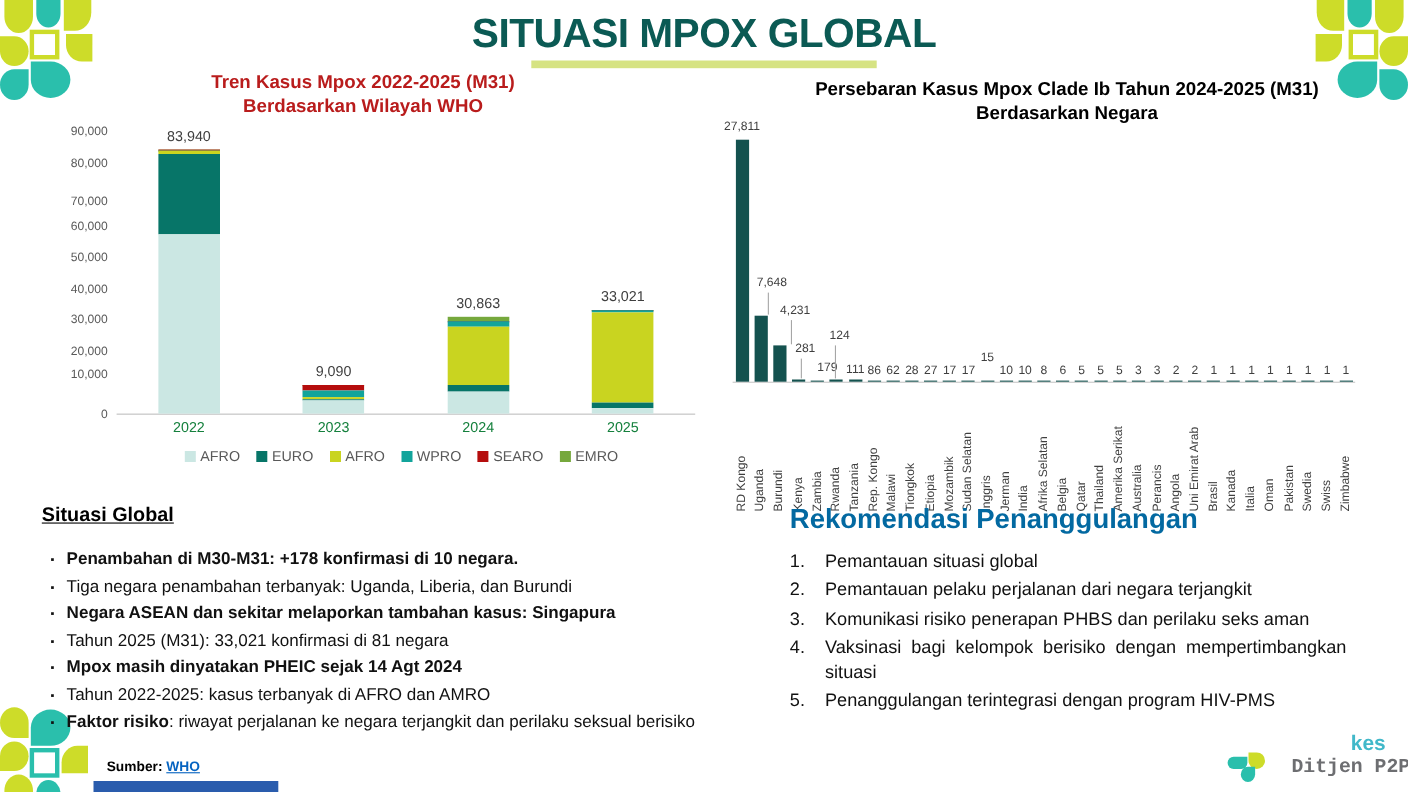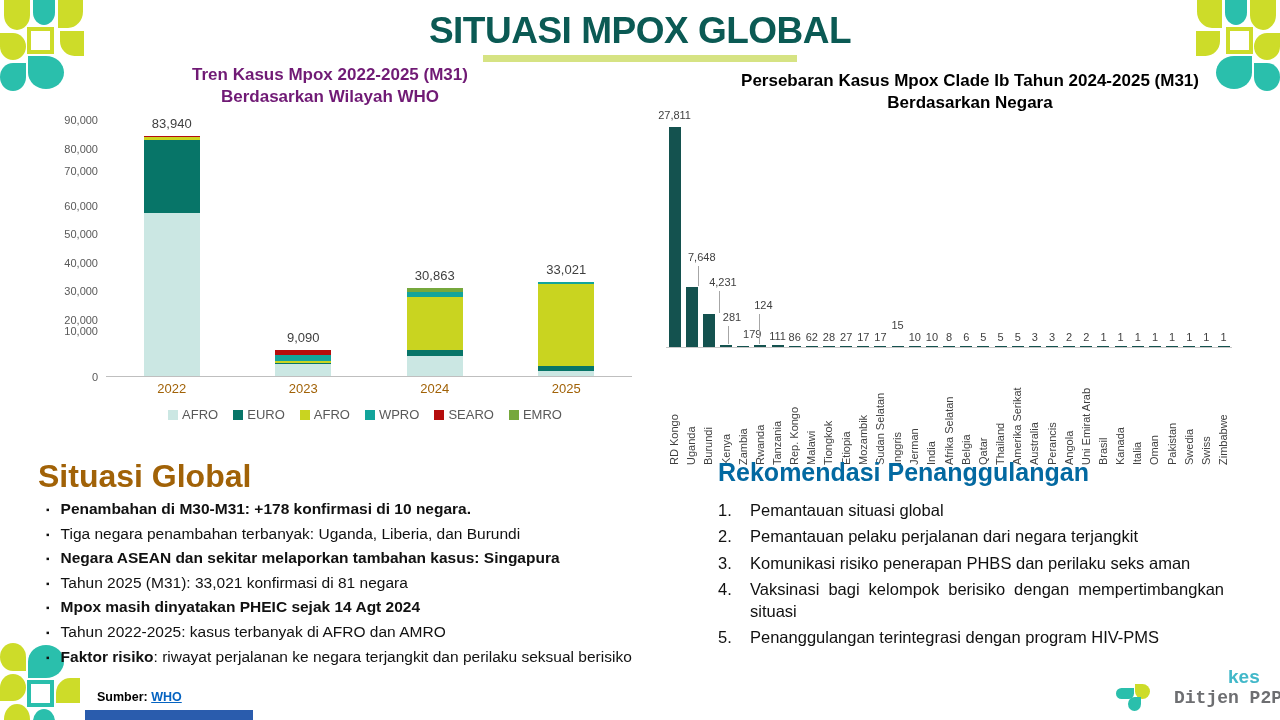--- a/index.html
+++ b/index.html
@@ -13,52 +13,52 @@
 
   
   .corner{position:absolute;width:86px;height:104px;}
   .corner .p{position:absolute;}
   .c-tr{right:0;top:0;transform:scaleX(-1);}
   .c-bl{left:0;top:630px;transform:scaleY(-1);}
   .pg{background:#CDDC29;} .pt{background:#2ABFAC;} .pw{background:#ffffff;}
 
   
   .ltitle{position:absolute;left:95px;top:64px;width:470px;text-align:center;
-          font-size:17px;font-weight:bold;color:#701a75;line-height:1.3;}
+          font-size:17px;font-weight:bold;color:#b91c1c;line-height:1.3;}
   .tren-y-axis{position:absolute;left:52px;top:119px;width:46px;height:257px;}
   .y-tick-label{position:absolute;right:0;width:100%;text-align:right;font-size:11px;color:#595959;}
   .tren-plot{position:absolute;left:106px;top:119px;width:526px;height:257px;
              border-bottom:1px solid #BFBFBF;}
   .tren-bars{display:flex;width:100%;height:100%;}
   .lgroup{flex:1;position:relative;display:flex;align-items:flex-end;justify-content:center;height:100%;}
   .lstack{width:56px;display:flex;flex-direction:column-reverse;}
   .ltotal{position:absolute;left:0;right:0;text-align:center;font-size:13px;color:#3f3f3f;}
   .tren-x-labels{position:absolute;left:106px;top:381px;width:526px;display:flex;}
-  .lyear{flex:1;text-align:center;font-size:13px;color:#a16207;}
+  .lyear{flex:1;text-align:center;font-size:13px;color:#15803d;}
   .tren-legend{position:absolute;left:95px;top:407px;width:540px;display:flex;
                justify-content:center;gap:15px;}
   .litem{display:flex;align-items:center;font-size:13px;color:#595959;}
   .lsw{display:inline-block;width:10px;height:10px;margin-right:4px;}
 
   
   .rtitle{position:absolute;left:700px;top:70px;width:540px;text-align:center;
           font-size:17px;font-weight:bold;color:#000;line-height:1.3;}
   .sebaran-plot{position:absolute;left:666px;top:123px;width:566px;height:224px;
                 border-bottom:1px solid #C8C8C8;display:flex;align-items:flex-end;}
   .rslot{flex:1;position:relative;height:100%;}
   .rbar{position:absolute;bottom:0;left:50%;transform:translateX(-50%);width:12px;}
   .rval{position:absolute;transform:translateX(-50%);font-size:11px;color:#3f3f3f;white-space:nowrap;}
   .rlead{position:absolute;width:1px;background:#A6A6A6;}
   .sebaran-x-labels{position:absolute;left:666px;top:350px;width:566px;height:115px;display:flex;}
   .rlslot{flex:1;display:flex;justify-content:center;}
   .rcountry{writing-mode:vertical-rl;transform:rotate(180deg);font-size:11px;color:#3f3f3f;
             white-space:nowrap;line-height:1;margin-top:3px;}
 
   
-  .sg-heading{position:absolute;left:38px;top:458px;font-size:32px;font-weight:bold;color:#a16207;}
+  .sg-heading{position:absolute;left:38px;top:458px;font-size:18px;font-weight:bold;color:#000000;text-decoration:underline;}
   .situasi-bullets{position:absolute;left:44px;top:499px;width:628px;font-size:15.5px;color:#111;}
   .bitem{display:flex;margin-bottom:4px;line-height:1.33;}
   .bmark{font-size:10px;margin:4px 11px 0 2px;color:#111;}
   .btext.bold{font-weight:bold;}
   .rk-heading{position:absolute;left:718px;top:458px;font-size:25px;font-weight:bold;color:#0369a1;}
   .rekomendasi-list{position:absolute;left:718px;top:500px;width:506px;font-size:16.5px;color:#111;}
   .ritem{display:flex;margin-bottom:5px;line-height:1.3;}
   .rnum{width:32px;flex:none;}
   .rtext{flex:1;text-align:justify;}
 
@@ -112,27 +112,27 @@
   <div class="title-accent"></div>
   <div class="main-title">SITUASI MPOX GLOBAL</div>
 
   <div class="ltitle">
     <div>Tren Kasus Mpox 2022-2025 (M31)</div>
     <div>Berdasarkan Wilayah WHO</div>
   </div>
   <div class="tren-y-axis">
       <div class="y-tick-label" style="bottom: 250px;">90,000</div>
       <div class="y-tick-label" style="bottom: 221.444px;">80,000</div>
-      <div class="y-tick-label" style="bottom: 199px; margin-top: 33px;">70,000</div>
+      <div class="y-tick-label" style="bottom: 187px; margin-top: 33px;">70,000</div>
       <div class="y-tick-label" style="bottom: 164.333px;">60,000</div>
       <div class="y-tick-label" style="bottom: 135.778px;">50,000</div>
       <div class="y-tick-label" style="bottom: 107.222px;">40,000</div>
       <div class="y-tick-label" style="bottom: 78.6667px;">30,000</div>
       <div class="y-tick-label" style="bottom: 50.1111px;">20,000</div>
-      <div class="y-tick-label" style="bottom: 39px;">10,000</div>
+      <div class="y-tick-label" style="bottom: 29px;">10,000</div>
       <div class="y-tick-label" style="bottom: -7px;">0</div>
     </div>
   <div class="tren-plot">
     <div class="tren-bars">
         <div class="lgroup">
           <div class="lstack">
             <div class="seg" style="height: 162.767px; background: rgb(203, 231, 227);"></div>
             <div class="seg" style="height: 72.8167px; background: rgb(7, 117, 104);"></div>
             <div class="seg" style="height: 3.14111px; background: rgb(201, 212, 32);"></div>
             <div class="seg" style="height: 0.685333px; background: rgb(18, 164, 155);"></div>

